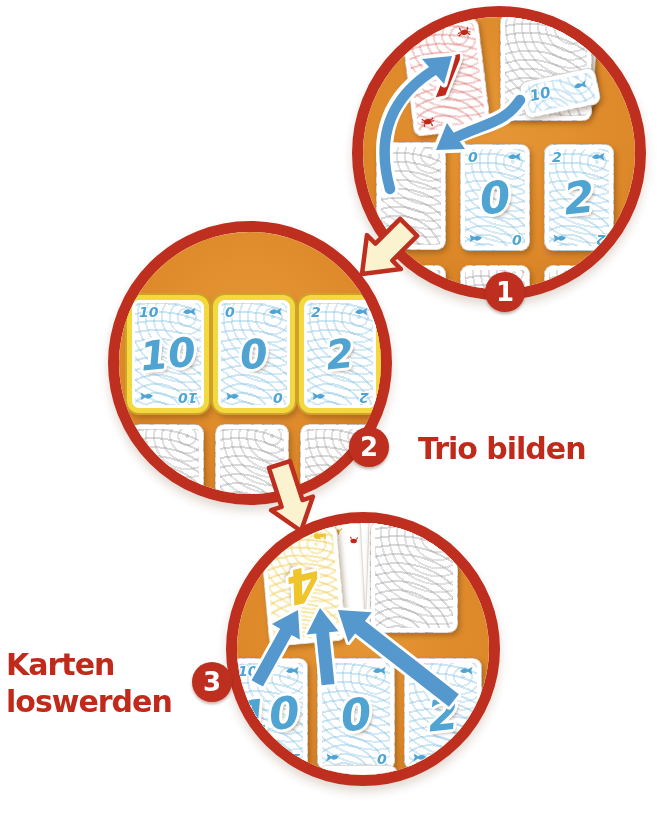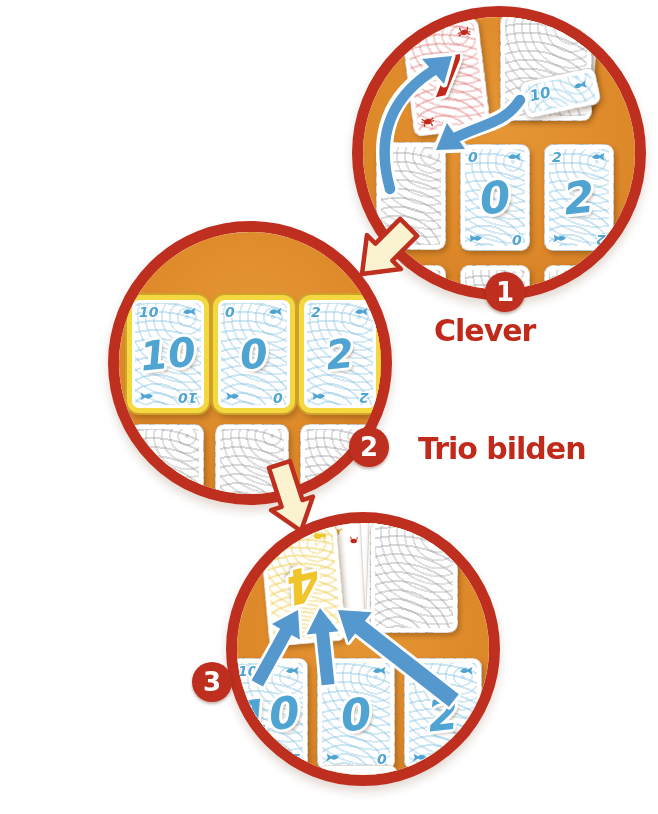--- a/index.html
+++ b/index.html
@@ -305,24 +305,27 @@
     <span>1</span>
   </div>
   <div class="badge" style="left:349px;top:427px">
     <span>2</span>
   </div>
   <div class="badge" style="left:192px;top:662px">
     <span>3</span>
   </div>
 
   <div class="steplabel" style="left:434px;top:312px">
-    <div>Clever</div>
   </div>
   <div class="steplabel" style="left:418px;top:430px">
     <div>Trio bilden</div>
+  </div>
+  <div class="steplabel" style="left:6px;top:646px">
+    <div>Karten</div>
+    <div>loswerden</div>
   </div>
 
   <svg class="overlay" width="658" height="814" viewBox="0 0 658 814">
     <g transform="translate(362,274) rotate(45)">
       <polygon points="0,0 -24,-31 -12,-31 -12,-66 12,-66 12,-31 24,-31" fill="#FBF2CF" stroke="#BE2F1F" stroke-width="4.5" stroke-linejoin="round"></polygon>
     </g>
     <g transform="translate(301,531) rotate(-18)">
       <polygon points="0,0 -22,-29 -11,-29 -11,-70 11,-70 11,-29 22,-29" fill="#FBF2CF" stroke="#BE2F1F" stroke-width="4.5" stroke-linejoin="round"></polygon>
     </g>
   </svg>

